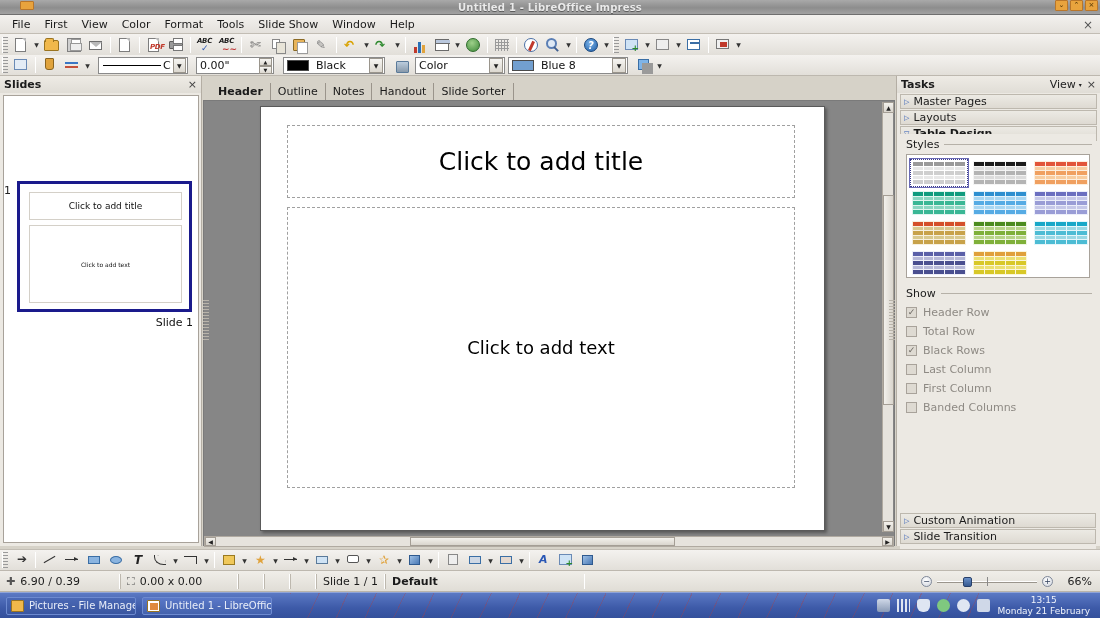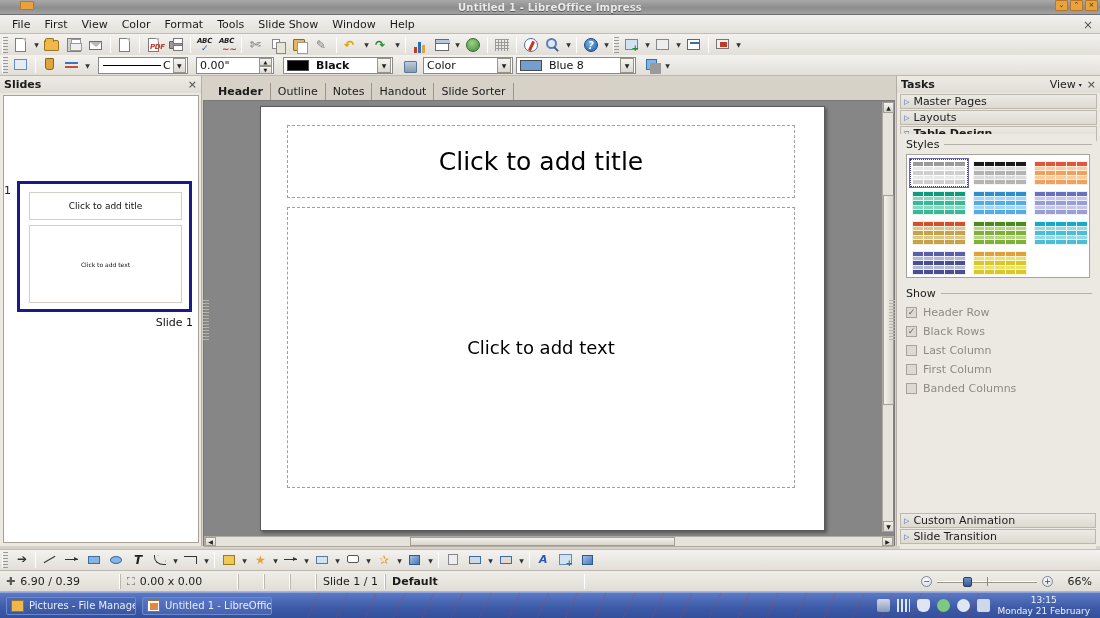--- a/index.html
+++ b/index.html
@@ -582,21 +582,21 @@
     </div>
 
     <div class="combo" style="width:78px;margin-left:7px;">
       <div class="val">0.00"</div>
       <div class="spin">
           <div>▲</div>
           <div>▼</div>
         </div>
     </div>
 
-    <div class="combo" style="width:110px;margin-left:8px;font-weight:bold;">
+    <div class="combo" style="width:102px;margin-left:8px;">
       <div class="swatch" id="lineColorSwatch" style="background: rgb(0, 0, 0);"></div>
       <div class="val">Black</div>
       <div class="dd">▼</div>
     </div>
 
     <div class="tbtn" style="margin-left:5px;">
         <span class="ico">
           <i class="paintcan"></i>
         </span>
       </div>
@@ -1118,20 +1118,24 @@
           </div>
         </div>
 
       <div class="grouplbl" style="margin-top:9px;">
           <span>Show</span>
         </div>
       <div class="showlist" id="showList">
           <div class="ck">
             <span class="ckbox">✓</span>
             <span>Header Row</span>
+          </div>
+          <div class="ck">
+            <span class="ckbox"></span>
+            <span>Total Row</span>
           </div>
           <div class="ck">
             <span class="ckbox">✓</span>
             <span>Black Rows</span>
           </div>
           <div class="ck">
             <span class="ckbox"></span>
             <span>Last Column</span>
           </div>
           <div class="ck">

